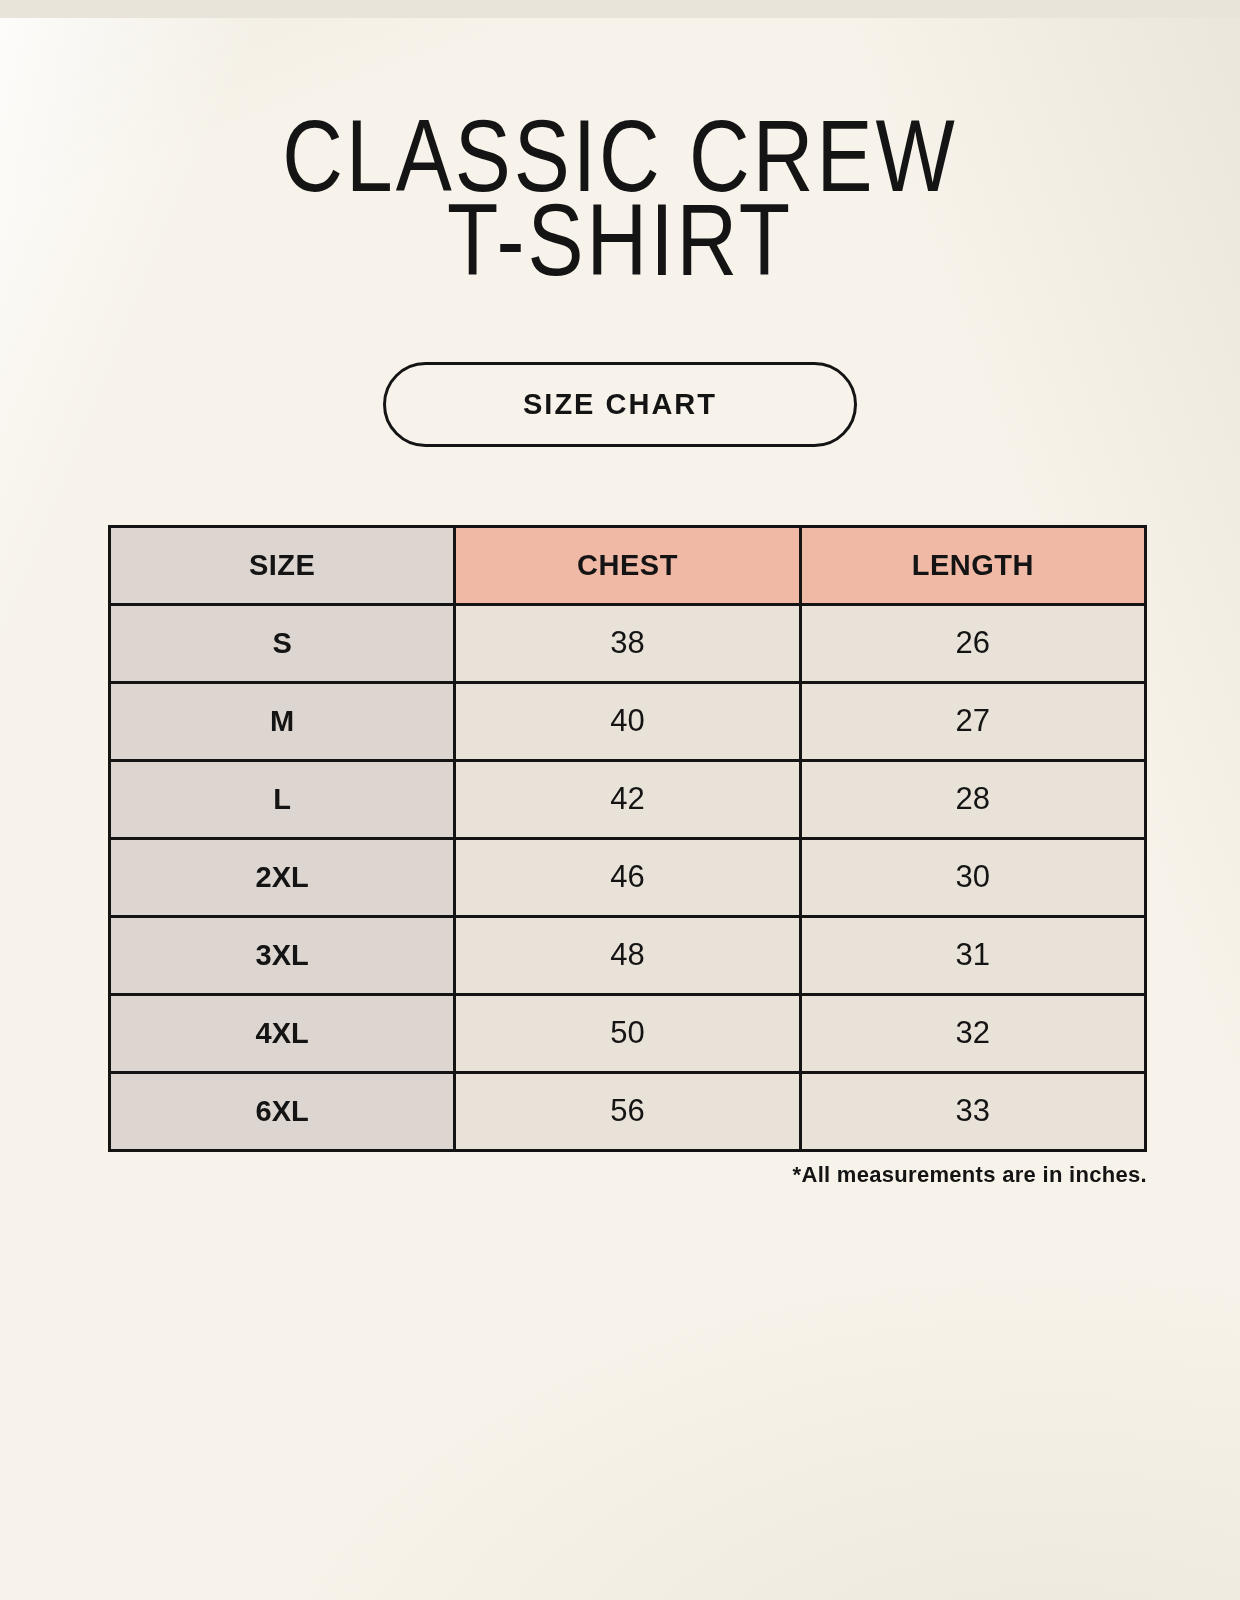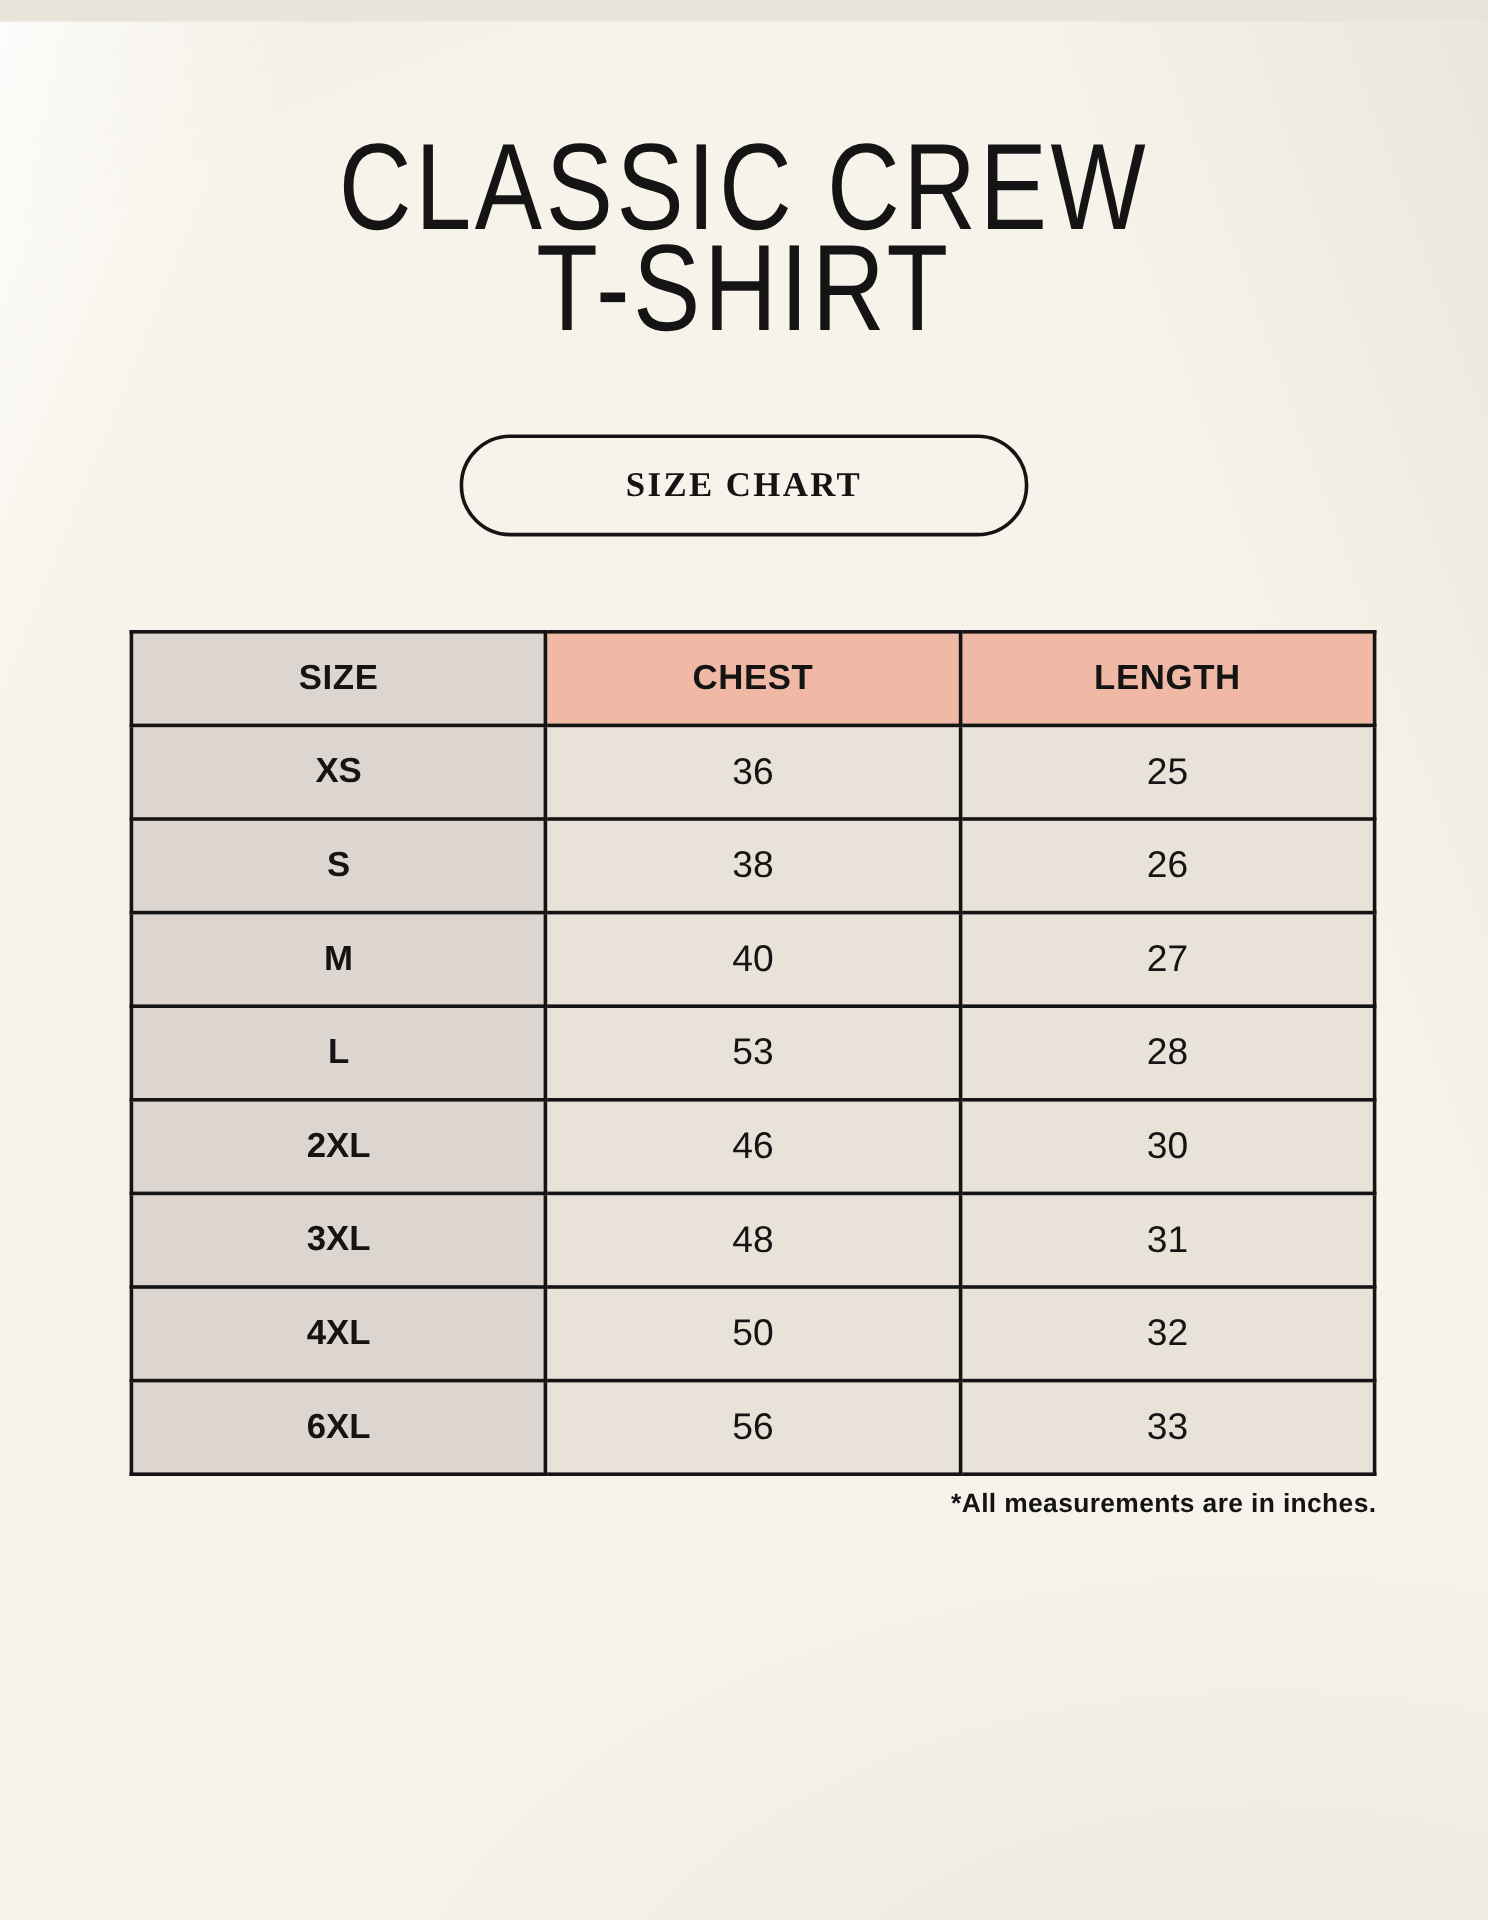--- a/index.html
+++ b/index.html
@@ -41,21 +41,21 @@
     font-size: 84px;
     font-weight: 500;
     line-height: 0.82;
     letter-spacing: 3px;
     color: var(--text, #141414);
     transform: scaleY(1.22);
     transform-origin: 50% 0;
   }
   .title .line { display: block; }
 
-  .pill-wrap { position: relative; text-align: center; margin-top: 110px; font-family: Liberation Serif, serif; }
+  .pill-wrap { position: relative; text-align: center; margin-top: 110px; }
   .pill {
     display: inline-block;
     width: 474px;
     padding: 23px 0;
     border: 3px solid var(--table_border, #141414);
     border-radius: 44px;
     background: transparent;
     font-size: 29px;
     font-weight: 700;
     letter-spacing: 2px;
@@ -125,37 +125,32 @@
     <table class="size-table">
       <thead>
         <tr>
           <th class="col-size">SIZE</th>
           <th>CHEST</th>
           <th>LENGTH</th>
         </tr>
       </thead>
       <tbody>
         <tr>
-          <td class="size-cell">XS</td>
-          <td class="num-cell">36</td>
-          <td class="num-cell">25</td>
-        </tr>
-        <tr>
           <td class="size-cell">S</td>
           <td class="num-cell">38</td>
           <td class="num-cell">26</td>
         </tr>
         <tr>
           <td class="size-cell">M</td>
           <td class="num-cell">40</td>
           <td class="num-cell">27</td>
         </tr>
         <tr>
           <td class="size-cell">L</td>
-          <td class="num-cell">53</td>
+          <td class="num-cell">42</td>
           <td class="num-cell">28</td>
         </tr>
         <tr>
           <td class="size-cell">2XL</td>
           <td class="num-cell">46</td>
           <td class="num-cell">30</td>
         </tr>
         <tr>
           <td class="size-cell">3XL</td>
           <td class="num-cell">48</td>

